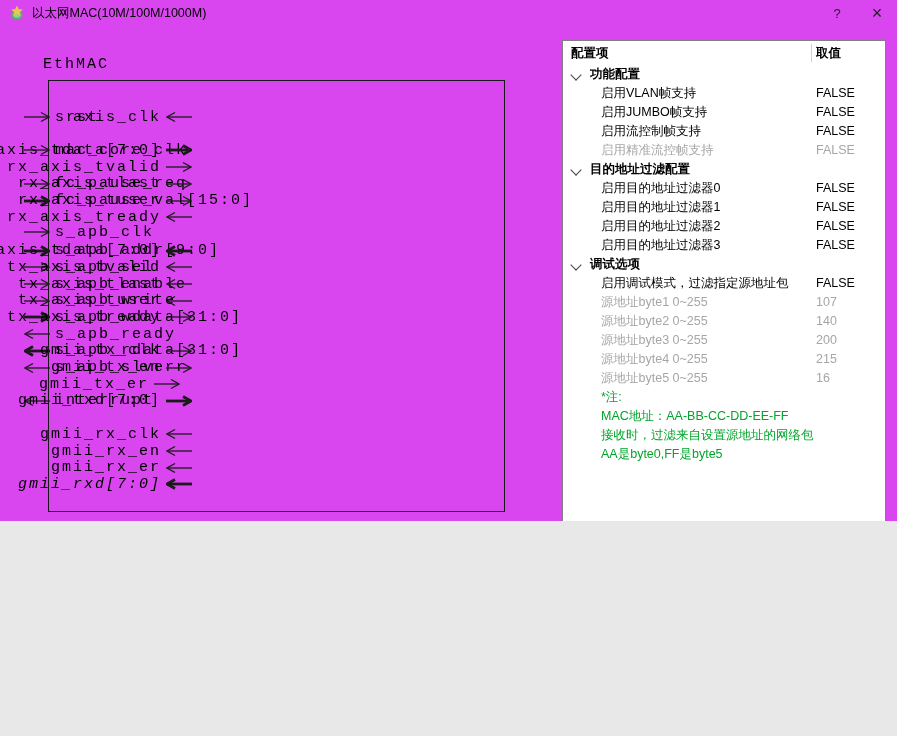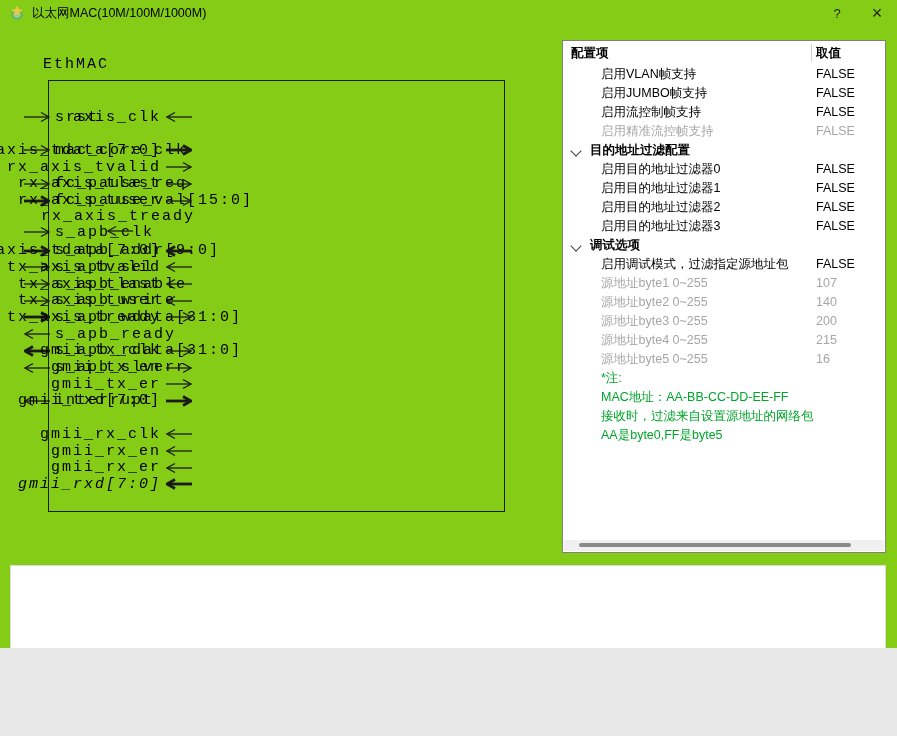--- a/index.html
+++ b/index.html
@@ -1,17 +1,17 @@
 <!DOCTYPE html>
 <html><head>
 <meta charset="utf-8">
 <style>
   html,body{margin:0;padding:0;background:#e8e8e8;}
   .window{
-    position:relative;width:897px;height:648px;background:#84cc16;
+    position:relative;width:897px;height:521px;background:#d946ef;
     font-family:"Liberation Sans","DejaVu Sans",sans-serif;color:#1a1a1a;
     overflow:hidden;user-select:none;
   }
   
   .titlebar{position:absolute;left:0;top:0;width:100%;height:26px;display:flex;align-items:center;}
   .app-icon{margin-left:9px;width:16px;height:16px;flex:0 0 auto;}
   .title-text{margin-left:7px;font-size:12.5px;color:#000;}
   .titlebar-spacer{flex:1;}
   .tb-btn{width:40px;height:26px;display:flex;align-items:center;justify-content:center;
     font-size:13px;color:#222;cursor:default;}
@@ -204,21 +204,21 @@
             <polyline points="17,1.5 25,6 17,10.5"></polyline>
           </svg>
         </div>
         <div class="port-row right" style="top: 165.5px; right: 368px;">
           <span class="lbl">rx_axis_tuser</span>
           <svg width="26" height="12" viewBox="0 0 26 12" style="stroke:#1a1a1a;stroke-width:1.3;fill:none;flex:0 0 auto;">
             <line x1="0" y1="6" x2="25" y2="6"></line>
             <polyline points="17,1.5 25,6 17,10.5"></polyline>
           </svg>
         </div>
-        <div class="port-row right" style="top: 182.2px; right: 360px; flex-direction: column;">
+        <div class="port-row right" style="top: 182.2px; right: 368px;">
           <span class="lbl">rx_axis_tready</span>
           <svg width="26" height="12" viewBox="0 0 26 12" style="stroke:#1a1a1a;stroke-width:1.3;fill:none;flex:0 0 auto;">
             <line x1="1" y1="6" x2="26" y2="6"></line>
             <polyline points="9,1.5 1,6 9,10.5"></polyline>
           </svg>
         </div>
         <div class="port-row right" style="top: 215.6px; right: 368px;">
           <span class="lbl">tx_axis_tdata[7:0]</span>
           <svg width="26" height="12" viewBox="0 0 26 12" style="stroke:#1a1a1a;stroke-width:2.8;fill:none;flex:0 0 auto;">
             <line x1="1" y1="6" x2="26" y2="6"></line>
@@ -260,21 +260,21 @@
             <polyline points="17,1.5 25,6 17,10.5"></polyline>
           </svg>
         </div>
         <div class="port-row right" style="top: 332.5px; right: 368px;">
           <span class="lbl">gmii_tx_en</span>
           <svg width="26" height="12" viewBox="0 0 26 12" style="stroke:#1a1a1a;stroke-width:1.3;fill:none;flex:0 0 auto;">
             <line x1="0" y1="6" x2="25" y2="6"></line>
             <polyline points="17,1.5 25,6 17,10.5"></polyline>
           </svg>
         </div>
-        <div class="port-row right" style="top: 349.2px; right: 368px;">
+        <div class="port-row right" style="top: 349.2px; right: 380px;">
           <span class="lbl">gmii_tx_er</span>
           <svg width="26" height="12" viewBox="0 0 26 12" style="stroke:#1a1a1a;stroke-width:1.3;fill:none;flex:0 0 auto;">
             <line x1="0" y1="6" x2="25" y2="6"></line>
             <polyline points="17,1.5 25,6 17,10.5"></polyline>
           </svg>
         </div>
         <div class="port-row right" style="top: 365.9px; right: 368px;">
           <span class="lbl">gmii_txd[7:0]</span>
           <svg width="26" height="12" viewBox="0 0 26 12" style="stroke:#1a1a1a;stroke-width:2.8;fill:none;flex:0 0 auto;">
             <line x1="0" y1="6" x2="25" y2="6"></line>
@@ -312,20 +312,24 @@
       </div>
   </div>
 
   <div class="config-panel">
     <div class="cfg-header">
       <span class="h-item">配置项</span>
       <span class="h-divider"></span>
       <span class="h-value">取值</span>
     </div>
     <div class="cfg-rows" id="cfg-rows">
+        <div class="cfg-row group">
+          <span class="chev"></span>
+          <span class="lbl">功能配置</span>
+        </div>
         <div class="cfg-row item">
           <span class="lbl">启用VLAN帧支持</span>
           <span class="val">FALSE</span>
         </div>
         <div class="cfg-row item">
           <span class="lbl">启用JUMBO帧支持</span>
           <span class="val">FALSE</span>
         </div>
         <div class="cfg-row item">
           <span class="lbl">启用流控制帧支持</span>

